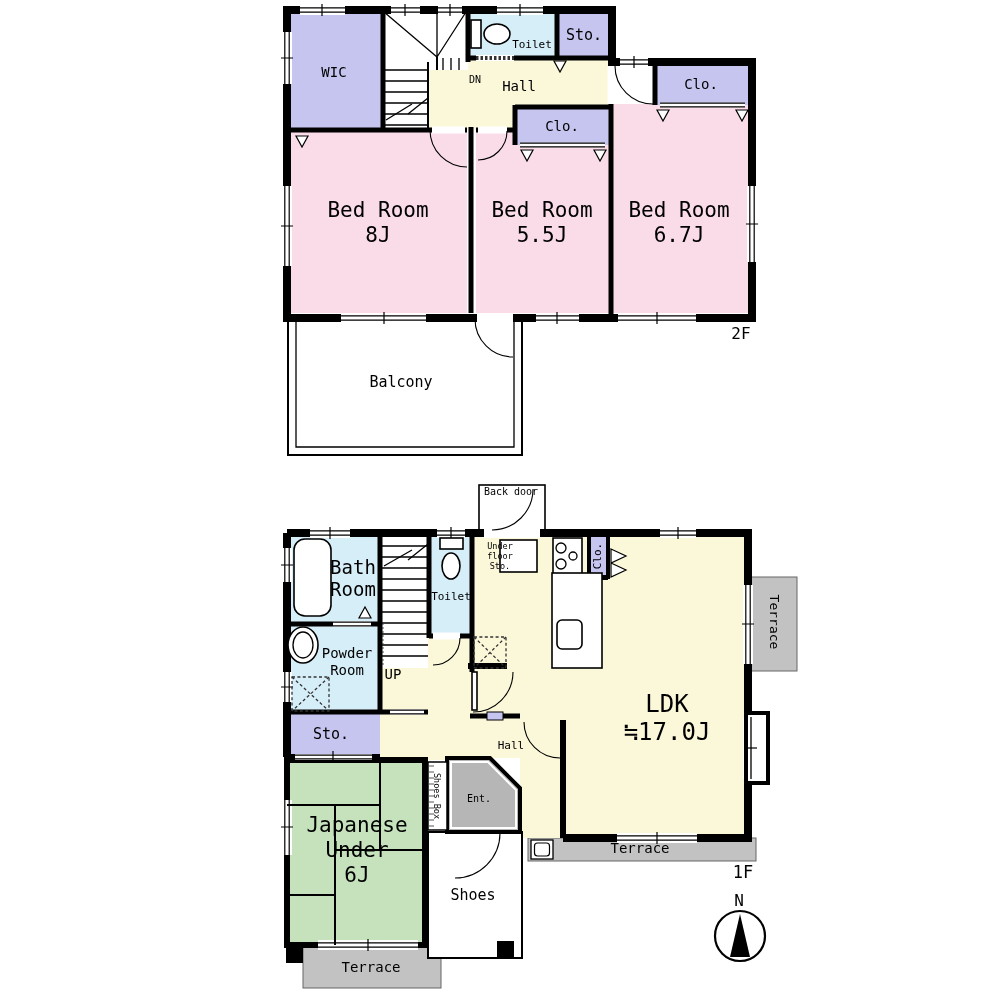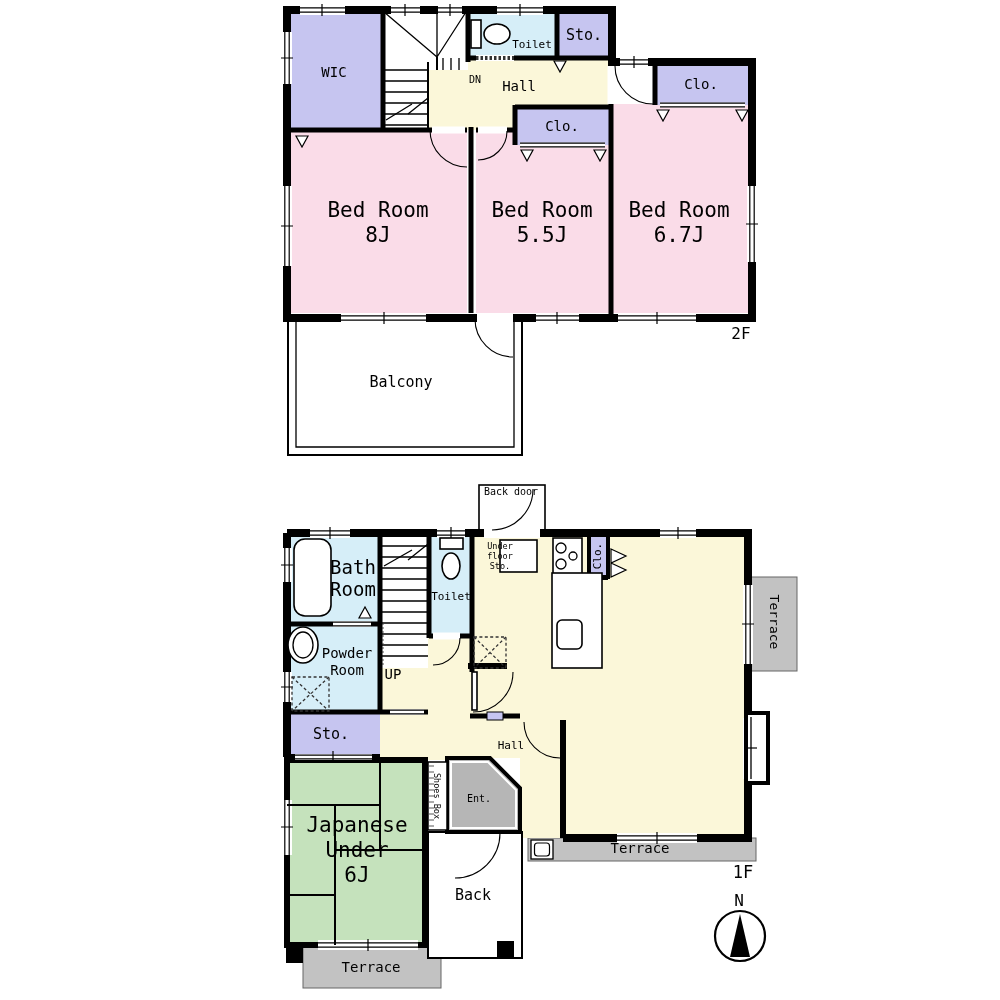--- a/index.html
+++ b/index.html
@@ -246,24 +246,26 @@
   <div class="lbl" style="left:451px;top:597px;font-size:11px">Toilet</div>
   <div class="lbl" style="left:500px;top:556px;font-size:8.5px">Under
 floor
 Sto.</div>
   <div class="lbl rot270" style="left:598px;top:556px;font-size:11px">Clo.</div>
   <div class="lbl" style="left:347px;top:662px;font-size:14px">Powder
 Room</div>
   <div class="lbl" style="left:393px;top:674px;font-size:14px">UP</div>
   <div class="lbl" style="left:331px;top:735px;font-size:15px">Sto.</div>
   <div class="lbl" style="left:511px;top:746px;font-size:11px">Hall</div>
+  <div class="lbl" style="left:667px;top:718px;font-size:24px">LDK
+≒17.0J</div>
   <div class="lbl" style="left:357px;top:850px;font-size:21px">Japanese
 Under
 6J</div>
   <div class="lbl rot90" style="left:437px;top:796px;font-size:8.5px">Shoes Box</div>
   <div class="lbl" style="left:479px;top:799px;font-size:10px">Ent.</div>
-  <div class="lbl" style="left:473px;top:896px;font-size:15px">Back</div>
+  <div class="lbl" style="left:473px;top:896px;font-size:15px">Shoes</div>
   <div class="lbl" style="left:640px;top:848px;font-size:14px">Terrace</div>
   <div class="lbl" style="left:371px;top:967px;font-size:14px">Terrace</div>
   <div class="lbl rot90" style="left:774px;top:622px;font-size:13px">Terrace</div>
   <div class="lbl" style="left:743px;top:872px;font-size:17px">1F</div>
   <div class="lbl" style="left:739px;top:901px;font-size:16px">N</div>
 </div>
 
 </body></html>

